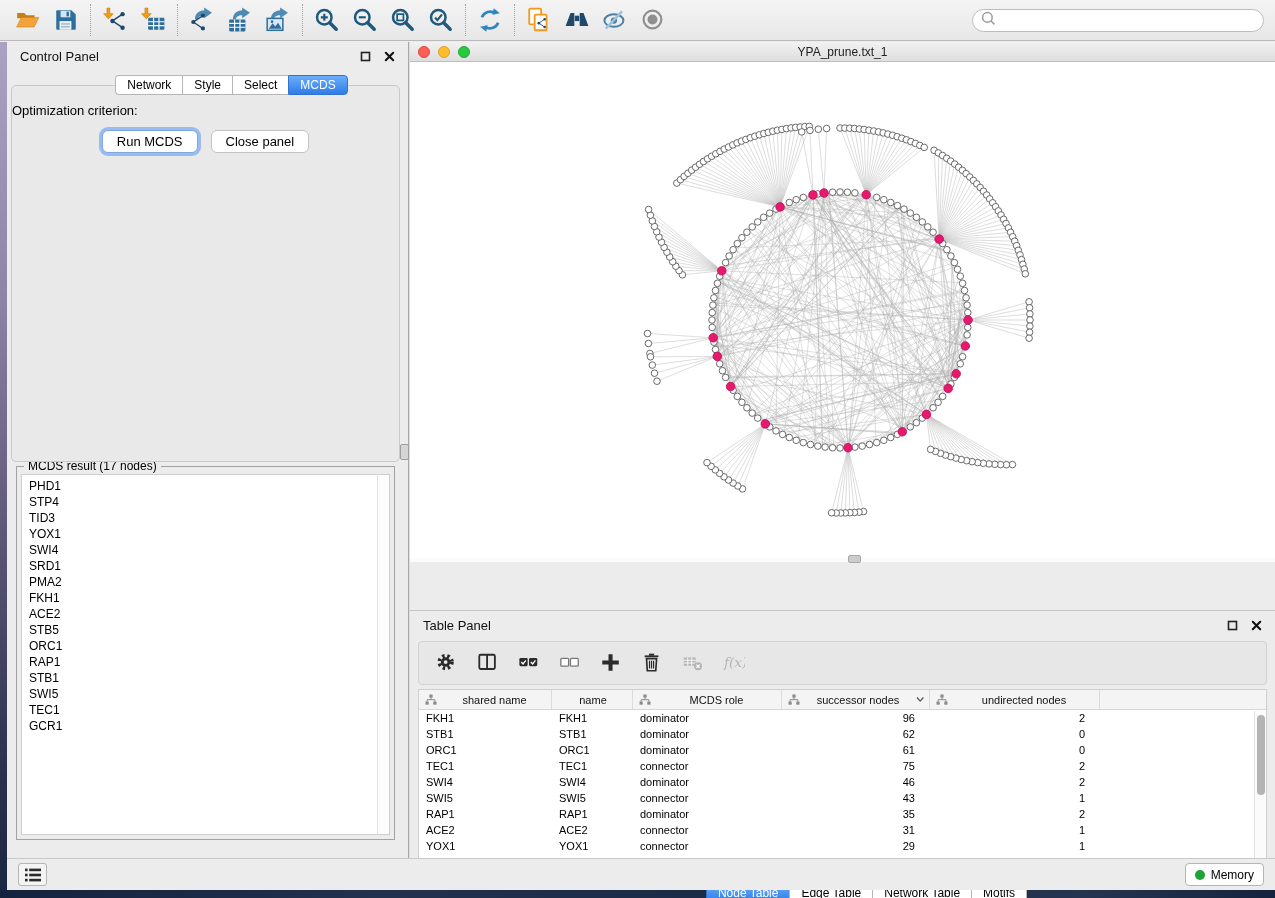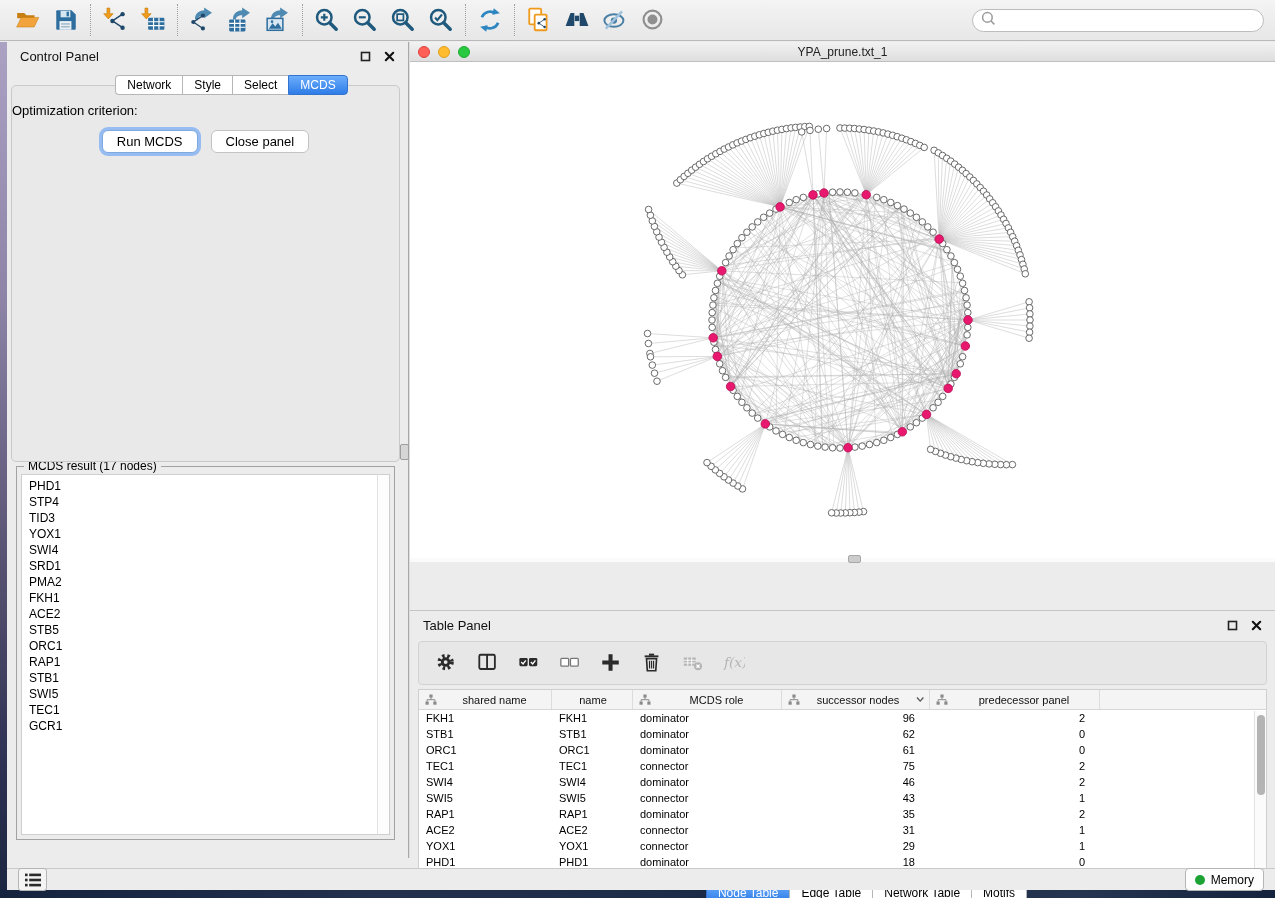--- a/index.html
+++ b/index.html
@@ -86,21 +86,21 @@
   .cell { font-size:11px; color:#000; display:flex; align-items:center; }
   .c-text { padding-left:7px; }
   .c-num { justify-content:flex-end; padding-right:15px; }
   .grid-scrollbar { position:absolute; right:0px; top:21px; width:12px; bottom:0; background:#fbfbfb; border-left:1px solid #e2e2e2; }
   .grid-thumb { position:absolute; left:2px; width:8px; top:4px; height:80px; background:#b4b4b4; border-radius:4px; }
 
   .bottom-tabs { position:absolute; left:0; right:0; top:271px; }
   .bottom-tabs .seg { height:21px; font-size:12px; }
 
   
-  .status-bar { position:absolute; left:7px; right:0; bottom:8px; height:22px; background:#ececec;
+  .status-bar { position:absolute; left:7px; right:0; bottom:8px; height:32px; background:#ececec;
     border-top:1px solid #c9c9c9; display:flex; align-items:center; padding:0 11px; }
   .list-btn { width:29px; height:23px; border:1px solid #b5b5b5; background:#f4f4f4; border-radius:3px;
     display:flex; align-items:center; justify-content:center; cursor:pointer; }
   .memory-btn { margin-left:auto; height:23px; border:1px solid #b5b5b5; background:#fdfdfd; border-radius:4px;
     display:flex; align-items:center; gap:6px; padding:0 9px; font-size:12px; font-family:inherit; cursor:pointer; }
   .mem-dot { width:10px; height:10px; border-radius:50%; }
 </style>
 </head>
 <body>
 
@@ -1195,21 +1195,21 @@
             </div>
             <div class="h-cell">
               <svg width="12" height="12" viewBox="0 0 12 12">
                 <g fill="#8a8a8a">
                   <rect x="4.4" y="0.5" width="3.2" height="3.2"></rect>
                   <rect x="0.5" y="7.5" width="3.2" height="3.2"></rect>
                   <rect x="8.3" y="7.5" width="3.2" height="3.2"></rect>
                 </g>
                 <path d="M6 3.7v2M2.1 7.5V5.7h7.8v1.8" stroke="#8a8a8a" fill="none"></path>
               </svg>
-              <span class="lbl">predecessor panel</span>
+              <span class="lbl">undirected nodes</span>
             </div>
             <div class="h-cell" style="border-right: none;"></div>
           </div>
         <div id="grid-body">
             <div class="grid-row body-row">
               <div class="cell c-text">FKH1</div>
               <div class="cell c-text">FKH1</div>
               <div class="cell c-text">dominator</div>
               <div class="cell c-num">96</div>
               <div class="cell c-num">2</div>

